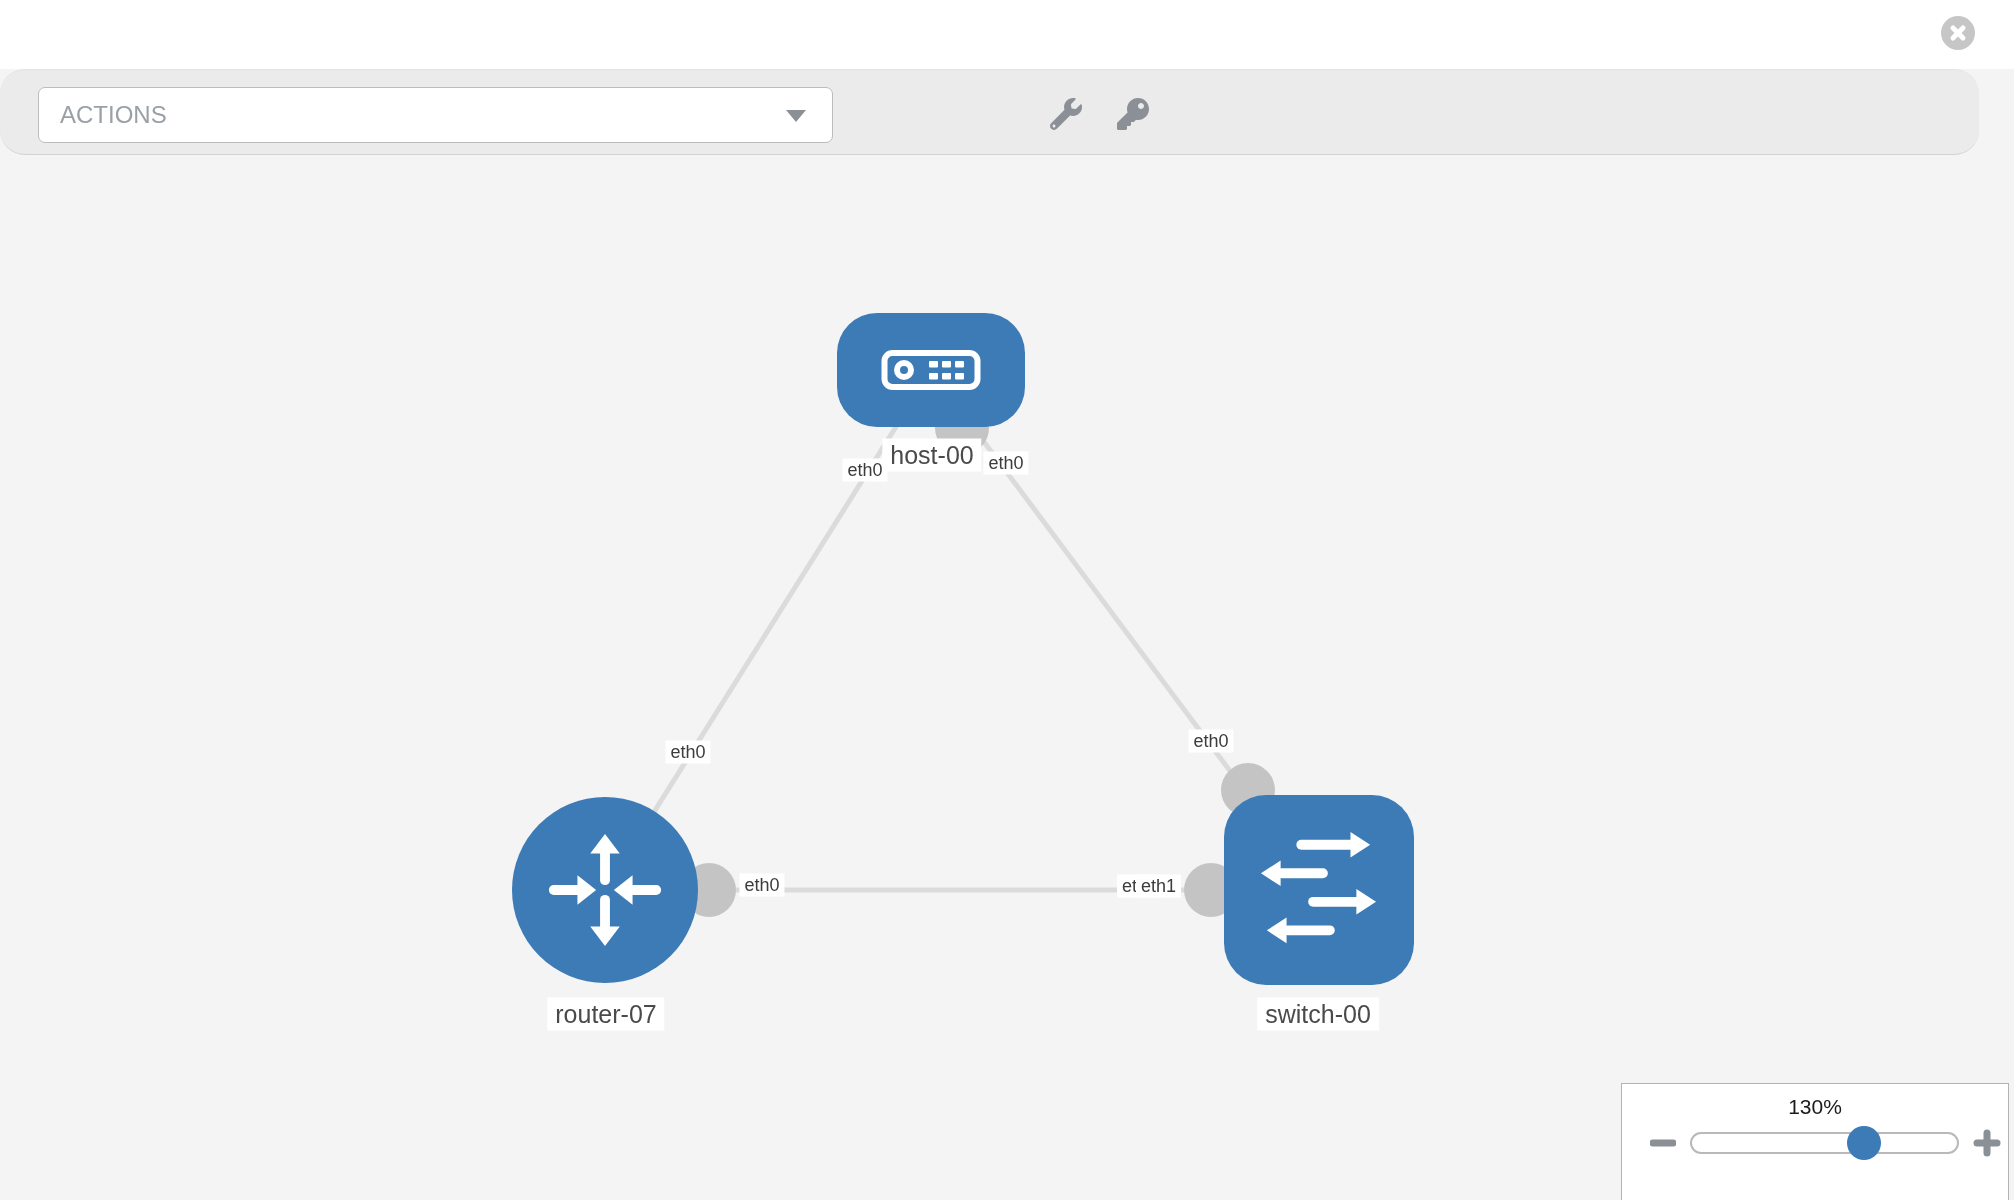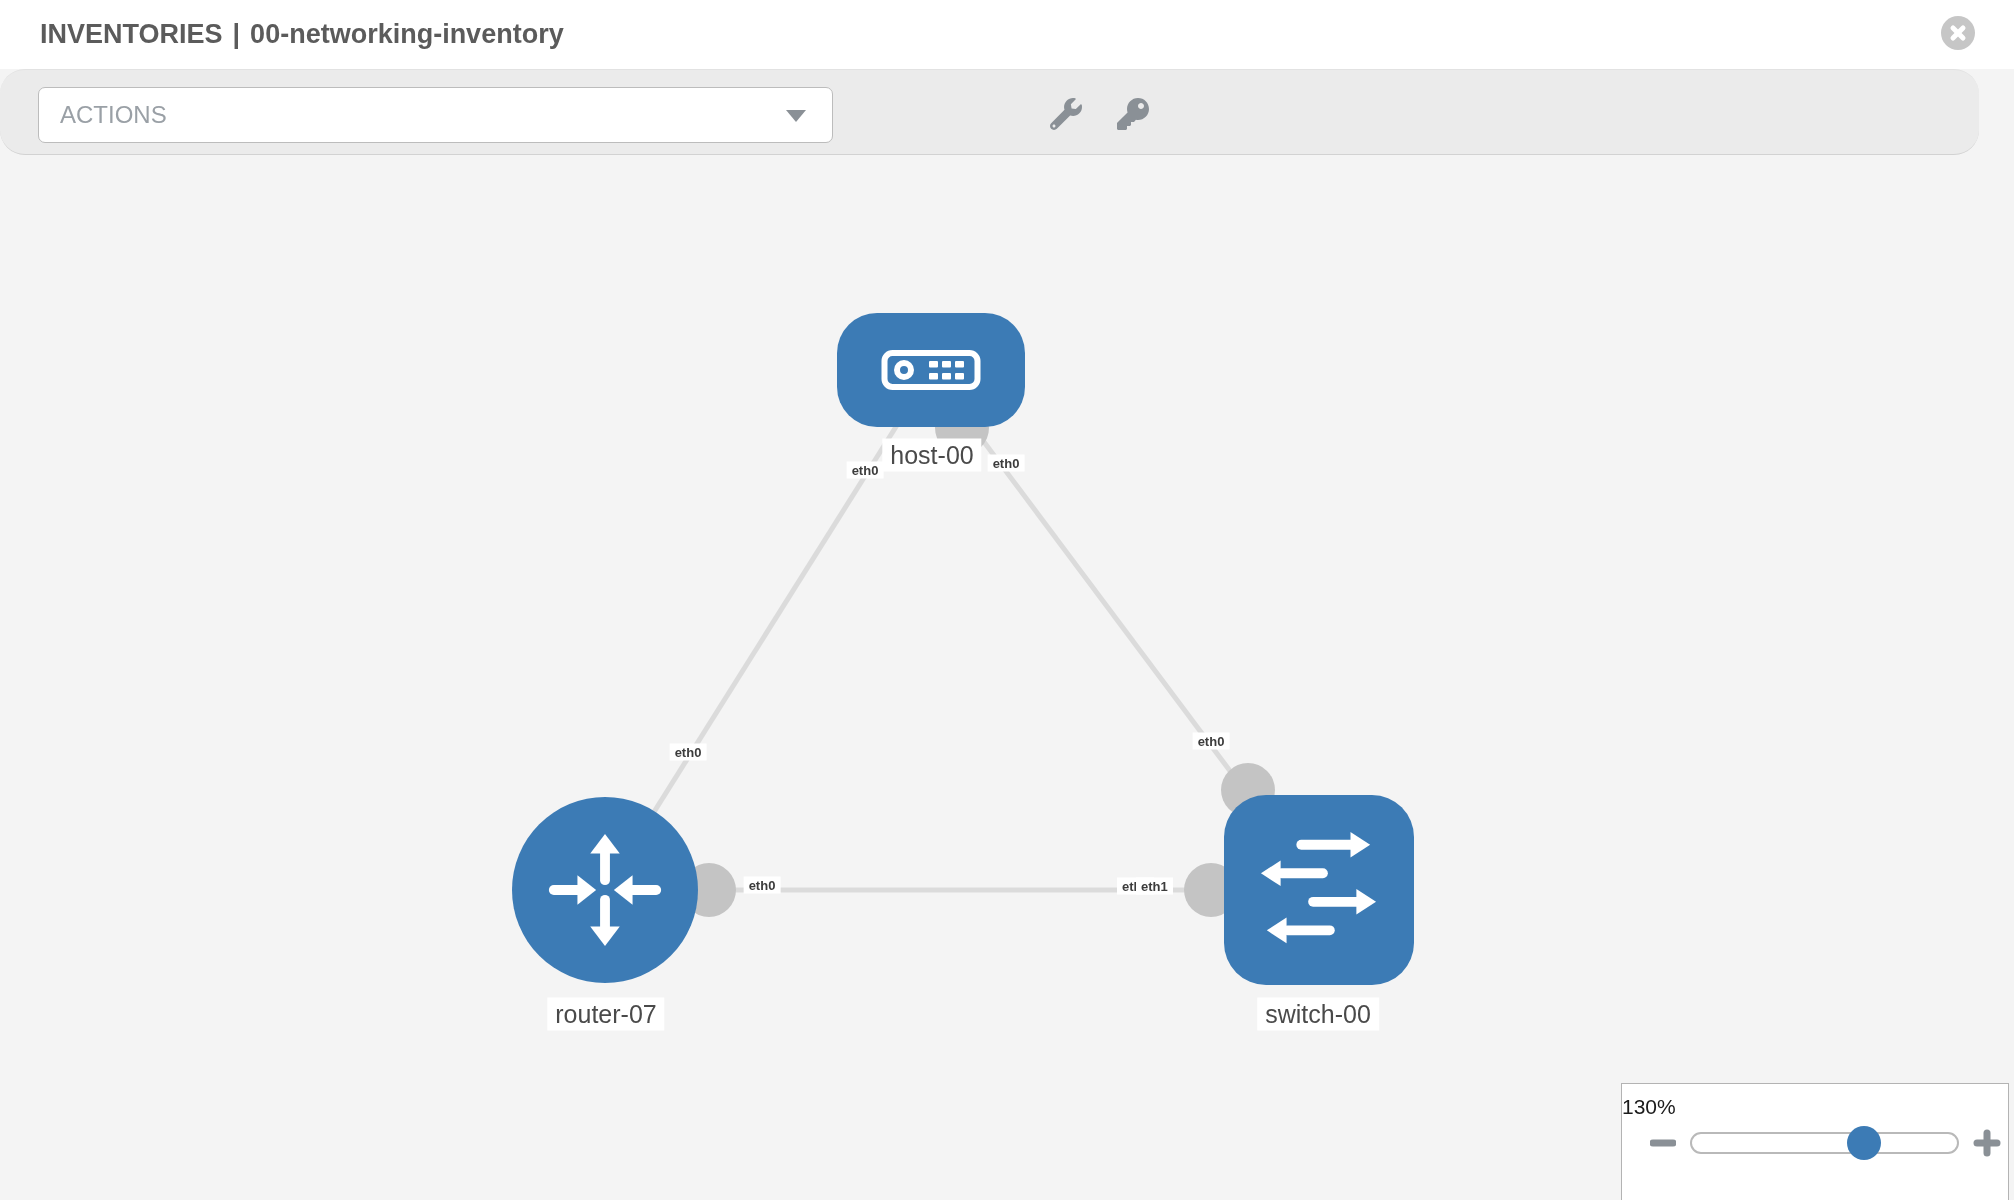--- a/index.html
+++ b/index.html
@@ -62,36 +62,36 @@
   .node-switch{left:1209px;top:640px;width:190px;height:190px;border-radius:42px;}
   .node-label{
     position:absolute;transform:translate(-50%,-50%);
     background:#ffffff;color:#4a4a4a;font-size:25px;padding:2px 8px;white-space:nowrap;
   }
   .lbl-host{left:917px;top:300px;}
   .lbl-router{left:591px;top:859px;}
   .lbl-switch{left:1303px;top:859px;}
   .if-label{
     position:absolute;transform:translate(-50%,-50%);
-    background:#ffffff;color:#3c3c3c;font-size:13px;padding:1px 5px;white-space:nowrap;font-weight:bold;
+    background:#ffffff;color:#3c3c3c;font-size:18px;padding:1px 5px;white-space:nowrap;
   }
   .if-l1-host{left:850px;top:315px;}
   .if-l1-router{left:673px;top:597px;}
   .if-l2-host{left:991px;top:308px;}
   .if-l2-switch{left:1196px;top:586px;}
   .if-l3-router{left:747px;top:730px;}
   .if-l3-switch-hidden{left:1102px;top:731px;transform:translateY(-50%);z-index:3;}
   .if-l3-switch{left:1121px;top:731px;transform:translateY(-50%);z-index:4;}
   
   .zoom-panel{
     position:absolute;left:1621px;top:1083px;width:388px;height:130px;
     background:#ffffff;border:1px solid #b3b3b3;box-sizing:border-box;
   }
   .zoom-value{
-    position:absolute;left:0;top:11px;width:100%;text-align:left;
+    position:absolute;left:0;top:11px;width:100%;text-align:center;
     font-size:21px;color:#1b1b1b;
   }
   .zoom-btn{
     position:absolute;border:none;background:transparent;padding:0;cursor:pointer;
     display:flex;align-items:center;justify-content:center;
   }
   .zoom-out-btn{left:24px;top:44px;width:34px;height:30px;}
   .zoom-in-btn{left:348px;top:42px;width:34px;height:34px;}
   .zoom-track{
     position:absolute;left:68px;top:48px;width:269px;height:22px;
@@ -100,23 +100,20 @@
   }
   .zoom-knob{
     position:absolute;left:225px;top:42px;width:34px;height:34px;border-radius:50%;
     background:#3c7bb5;cursor:grab;
   }
 </style>
 </head>
 <body>
 
 <div class="header">
-  <div class="header-title">
-    <span>INVENTORIES</span><span class="sep">|</span><span>00-networking-inventory</span>
-  </div>
   <button class="close-btn">
     <svg width="20" height="20" viewBox="0 0 20 20">
       <line x1="5" y1="5" x2="15" y2="15" stroke="#ffffff" stroke-width="5" stroke-linecap="round"></line>
       <line x1="15" y1="5" x2="5" y2="15" stroke="#ffffff" stroke-width="5" stroke-linecap="round"></line>
     </svg>
   </button>
 </div>
 
 <div class="toolbar">
   <div class="select-box actions-box">

